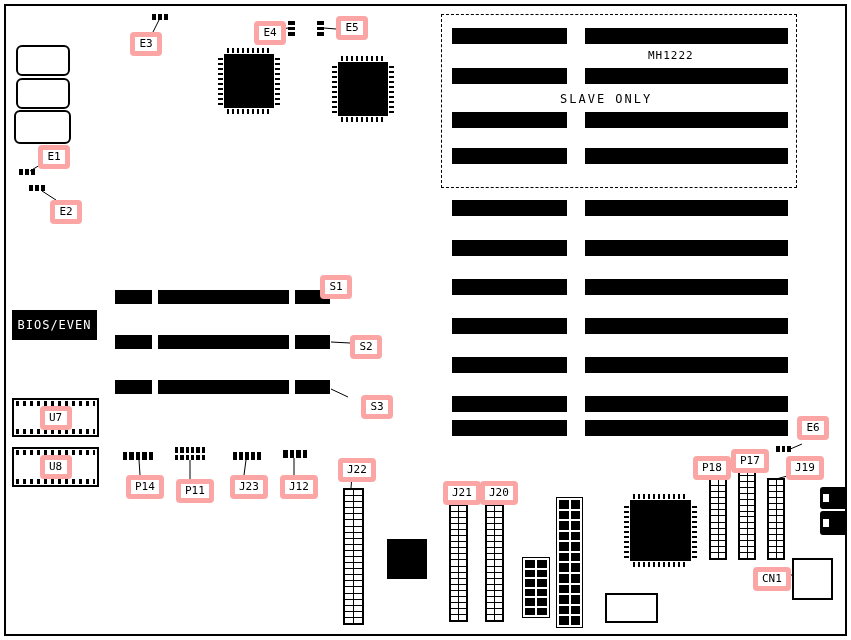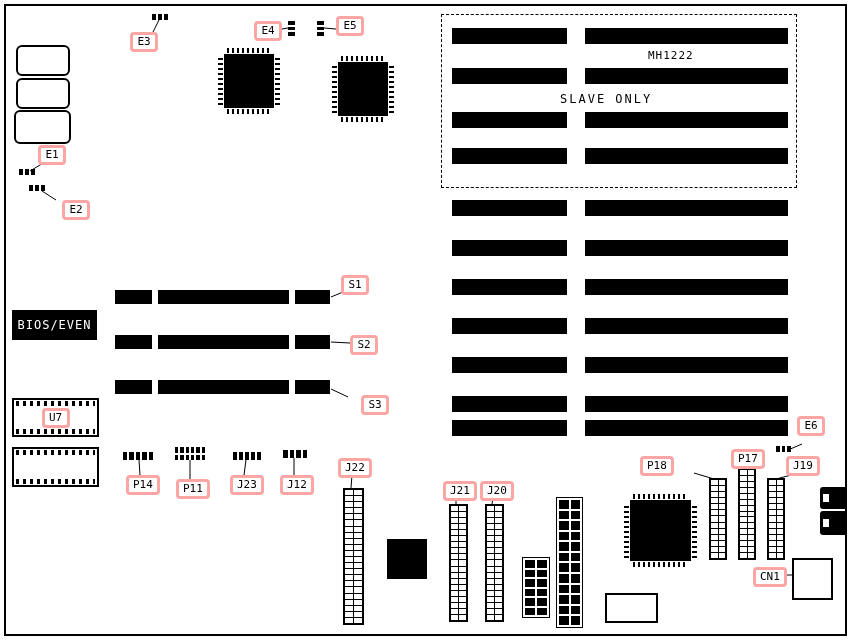--- a/index.html
+++ b/index.html
@@ -5,21 +5,21 @@
   html,body { margin:0; padding:0; background:#fff; }
   .board {
     position:relative; width:851px; height:640px; background:#fff;
     font-family:"DejaVu Sans Mono","Liberation Mono",monospace; color:#000;
     overflow:hidden;
   }
   .frame { position:absolute; inset:4px; border:2px solid #000; }
 
   
   .lbl {
-    position:absolute; border:3px solid #fca5a5; border-radius:4px; background:#fff;
+    position:absolute; border:5px solid #fca5a5; border-radius:4px; background:#fff;
     font-size:11px; line-height:14px; padding:0 4px; text-align:center; z-index:6;
     min-width:14px;
   }
 
   
   .isa { position:absolute; left:452px; width:336px; height:16px; background:#000; }
   .isa::after { content:""; position:absolute; left:115px; width:18px; top:0; bottom:0; background:#fff; }
 
   
   .simm { position:absolute; left:115px; width:215px; height:14px; background:#000; }
@@ -151,20 +151,23 @@
   <div class="dip" style="left:12px;top:398px;width:83px;height:35px">
     <div class="pt"></div>
       <div class="pb"></div>
     <div class="center">
         <span class="lbl">U7</span>
       </div>
   </div>
   <div class="dip" style="left:12px;top:447px;width:83px;height:36px">
     <div class="pt"></div>
       <div class="pb"></div>
+    <div class="center">
+        <span class="lbl">U8</span>
+      </div>
   </div>
 
   <div class="pins dark" style="left: 123px; top: 452px; width: 30px; height: 8px; grid-template-columns: repeat(5, 1fr); grid-template-rows: repeat(1, 1fr);">
       <i></i>
       <i></i>
       <i></i>
       <i></i>
       <i></i>
     </div>
   <div class="pins dark" style="left: 175px; top: 447px; width: 30px; height: 13px; grid-template-columns: repeat(6, 1fr); grid-template-rows: repeat(2, 1fr);">
@@ -465,32 +468,32 @@
 
   <div class="outlinebox" style="left:792px;top:558px;width:37px;height:38px"></div>
 
   <div class="din" style="left:820px;top:487px;width:27px;height:22px"></div>
   <div class="din" style="left:820px;top:511px;width:27px;height:24px"></div>
 
   <div class="lbl" style="left:130px;top:32px">E3</div>
   <div class="lbl" style="left:254px;top:21px">E4</div>
   <div class="lbl" style="left:336px;top:16px">E5</div>
   <div class="lbl" style="left:38px;top:145px">E1</div>
-  <div class="lbl" style="left:62px;top:200px">E2</div>
-  <div class="lbl" style="left:341px;top:275px">S1</div>
+  <div class="lbl" style="left:50px;top:200px">E2</div>
+  <div class="lbl" style="left:320px;top:275px">S1</div>
   <div class="lbl" style="left:350px;top:335px">S2</div>
   <div class="lbl" style="left:361px;top:395px">S3</div>
   <div class="lbl" style="left:126px;top:475px">P14</div>
   <div class="lbl" style="left:176px;top:479px">P11</div>
   <div class="lbl" style="left:230px;top:475px">J23</div>
   <div class="lbl" style="left:280px;top:475px">J12</div>
   <div class="lbl" style="left:338px;top:458px">J22</div>
   <div class="lbl" style="left:443px;top:481px">J21</div>
   <div class="lbl" style="left:480px;top:481px">J20</div>
-  <div class="lbl" style="left:640px;top:456px">P18</div>
+  <div class="lbl" style="left:693px;top:456px">P18</div>
   <div class="lbl" style="left:731px;top:449px">P17</div>
   <div class="lbl" style="left:786px;top:456px">J19</div>
   <div class="lbl" style="left:797px;top:416px">E6</div>
   <div class="lbl" style="left:753px;top:567px">CN1</div>
 
   <svg class="lines" width="851" height="640">
     <g stroke="#000" stroke-width="1">
       <line x1="153" y1="32" x2="159" y2="20"></line>
       <line x1="282" y1="29" x2="288" y2="28"></line>
       <line x1="324" y1="28" x2="336" y2="29"></line>

